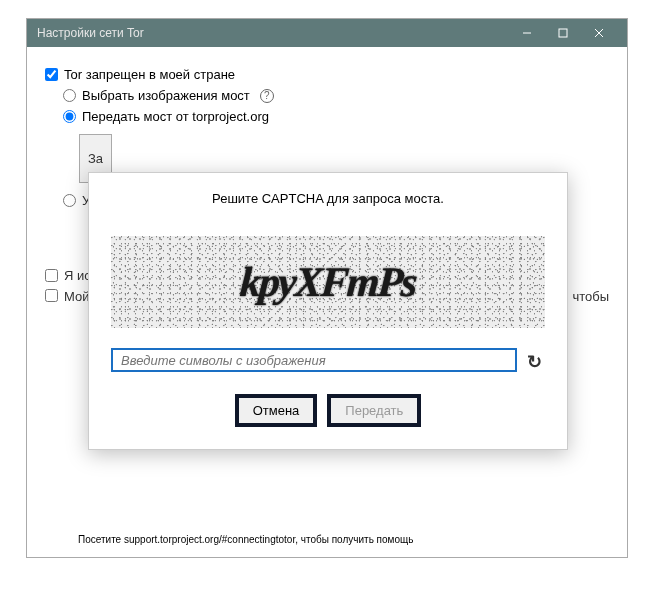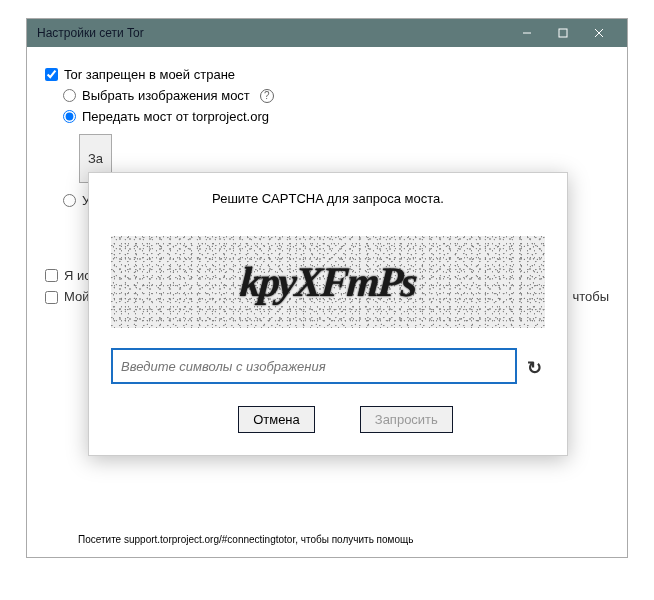--- a/index.html
+++ b/index.html
@@ -1,18 +1,18 @@
 <!DOCTYPE html>
 <html><head>
 <meta charset="utf-8">
 <style>
 * { box-sizing: border-box; margin: 0; padding: 0; }
 body { font-family: -apple-system, "Segoe UI", Arial, sans-serif; font-size: 13px; background: #fff; width: 654px; height: 600px; position: relative; }
 .window { position: absolute; top: 18px; left: 26px; width: 602px; height: 540px; border: 1px solid #aaa; background: #fff; }
-.titlebar { height: 28px; background: #5f7a7a; display: flex; align-items: center; padding: 0 10px; color: #0f172a; }
+.titlebar { height: 28px; background: #5f7a7a; display: flex; align-items: center; padding: 0 10px; color: #e5e5e5; }
 .titlebar-title { flex: 1; font-size: 12px; }
 .titlebar-btns { display: flex; gap: 0; }
 .titlebar-btn { width: 36px; height: 28px; display: flex; align-items: center; justify-content: center; color: #fff; cursor: pointer; }
 .content { padding: 14px 18px; }
 .row { display: flex; align-items: center; gap: 6px; margin: 6px 0; }
 .row.indent { margin-left: 18px; }
 .checkbox, .radio { width: 13px; height: 13px; }
 .help-icon { width: 14px; height: 14px; border: 1px solid #666; border-radius: 50%; display: inline-flex; align-items: center; justify-content: center; font-size: 10px; color: #666; margin-left: 4px; }
 .btn-partial { display: inline-block; border: 1px solid #aaa; background: #f0f0f0; padding: 16px 8px; margin: 4px 0 4px 34px; }
 .bottom-area { position: absolute; bottom: 12px; left: 12px; right: 18px; font-size: 10px; margin-left: 39px; }
@@ -24,24 +24,24 @@
  radial-gradient(circle at 30% 70%, #222 0.5px, transparent 1px),
  radial-gradient(circle at 60% 40%, #333 0.5px, transparent 1px),
  radial-gradient(circle at 80% 80%, #222 0.5px, transparent 1px),
  radial-gradient(circle at 50% 10%, #333 0.5px, transparent 1px),
  radial-gradient(circle at 90% 30%, #222 0.5px, transparent 1px),
  radial-gradient(circle at 20% 90%, #333 0.5px, transparent 1px);
  background-size: 8px 8px, 11px 11px, 9px 9px, 13px 13px, 7px 7px, 10px 10px, 12px 12px;
  opacity: 0.55; }
 .captcha-text { position: absolute; inset: 0; display: flex; align-items: center; justify-content: center; font-family: Georgia, serif; font-size: 42px; font-weight: bold; font-style: italic; letter-spacing: -2px; color: #1a1a1a; transform: skewX(-4deg); text-shadow: 0 0 2px #000; }
 .input-row { display: flex; align-items: center; gap: 10px; margin: 20px 0 22px; }
-.captcha-input { flex: 1; height: 36px; border: 2px solid #1a6fc4; padding: 0 8px; font-size: 13px; font-style: italic; color: #888; outline: none; }
+.captcha-input { flex: 1; height: 24px; border: 2px solid #1a6fc4; padding: 0 8px; font-size: 13px; font-style: italic; color: #888; outline: none; }
 .refresh-icon { width: 18px; height: 18px; cursor: pointer; color: #333; font-size: 18px; font-weight: bold; }
 .dialog-btns { display: flex; justify-content: center; gap: 10px; }
-.dialog-btn { border: 1px solid #0f172a; background: #f0f0f0; padding: 5px 14px; font-size: 13px; cursor: pointer; margin-left: 35px; }
+.dialog-btn { border: 4px solid #0f172a; background: #f0f0f0; padding: 5px 14px; font-size: 13px; cursor: pointer; }
 .dialog-btn.disabled { color: #999; }
 .cut { color: #333; }
 </style>
 </head>
 <body>
 
 <div class="window">
   <div class="titlebar">
     <div class="titlebar-title">Настройки сети Tor</div>
     <div class="titlebar-btns">
@@ -84,21 +84,21 @@
       <span class="cut">Ука</span>
     </div>
 
     <div style="height:48px"></div>
 
     <div class="row">
       <input type="checkbox" class="checkbox" style="">
       <span class="cut">Я ис</span>
     </div>
     <div class="row" style="justify-content:space-between">
-      <span style="display:flex;align-items:flex-end;gap:6px">
+      <span style="display:flex;align-items:flex-start;gap:6px">
         <input type="checkbox" class="checkbox" style="">
         <span class="cut">Мой</span>
       </span>
       <span class="cut">чтобы</span>
     </div>
   </div>
 
   <div class="bottom-area">Посетите support.torproject.org/#connectingtotor, чтобы получить помощь</div>
 </div>
 
@@ -107,15 +107,15 @@
   <div class="captcha-img">
     <div class="noise"></div>
     <div class="captcha-text">kpyXFmPs</div>
   </div>
   <div class="input-row">
     <input class="captcha-input" type="text" placeholder="Введите символы с изображения" style="">
     <span class="refresh-icon">↻</span>
   </div>
   <div class="dialog-btns">
     <button class="dialog-btn">Отмена</button>
-    <button class="dialog-btn disabled">Запросить</button>
+    <button class="dialog-btn disabled">Передать</button>
   </div>
 </div>
 
 </body></html>

